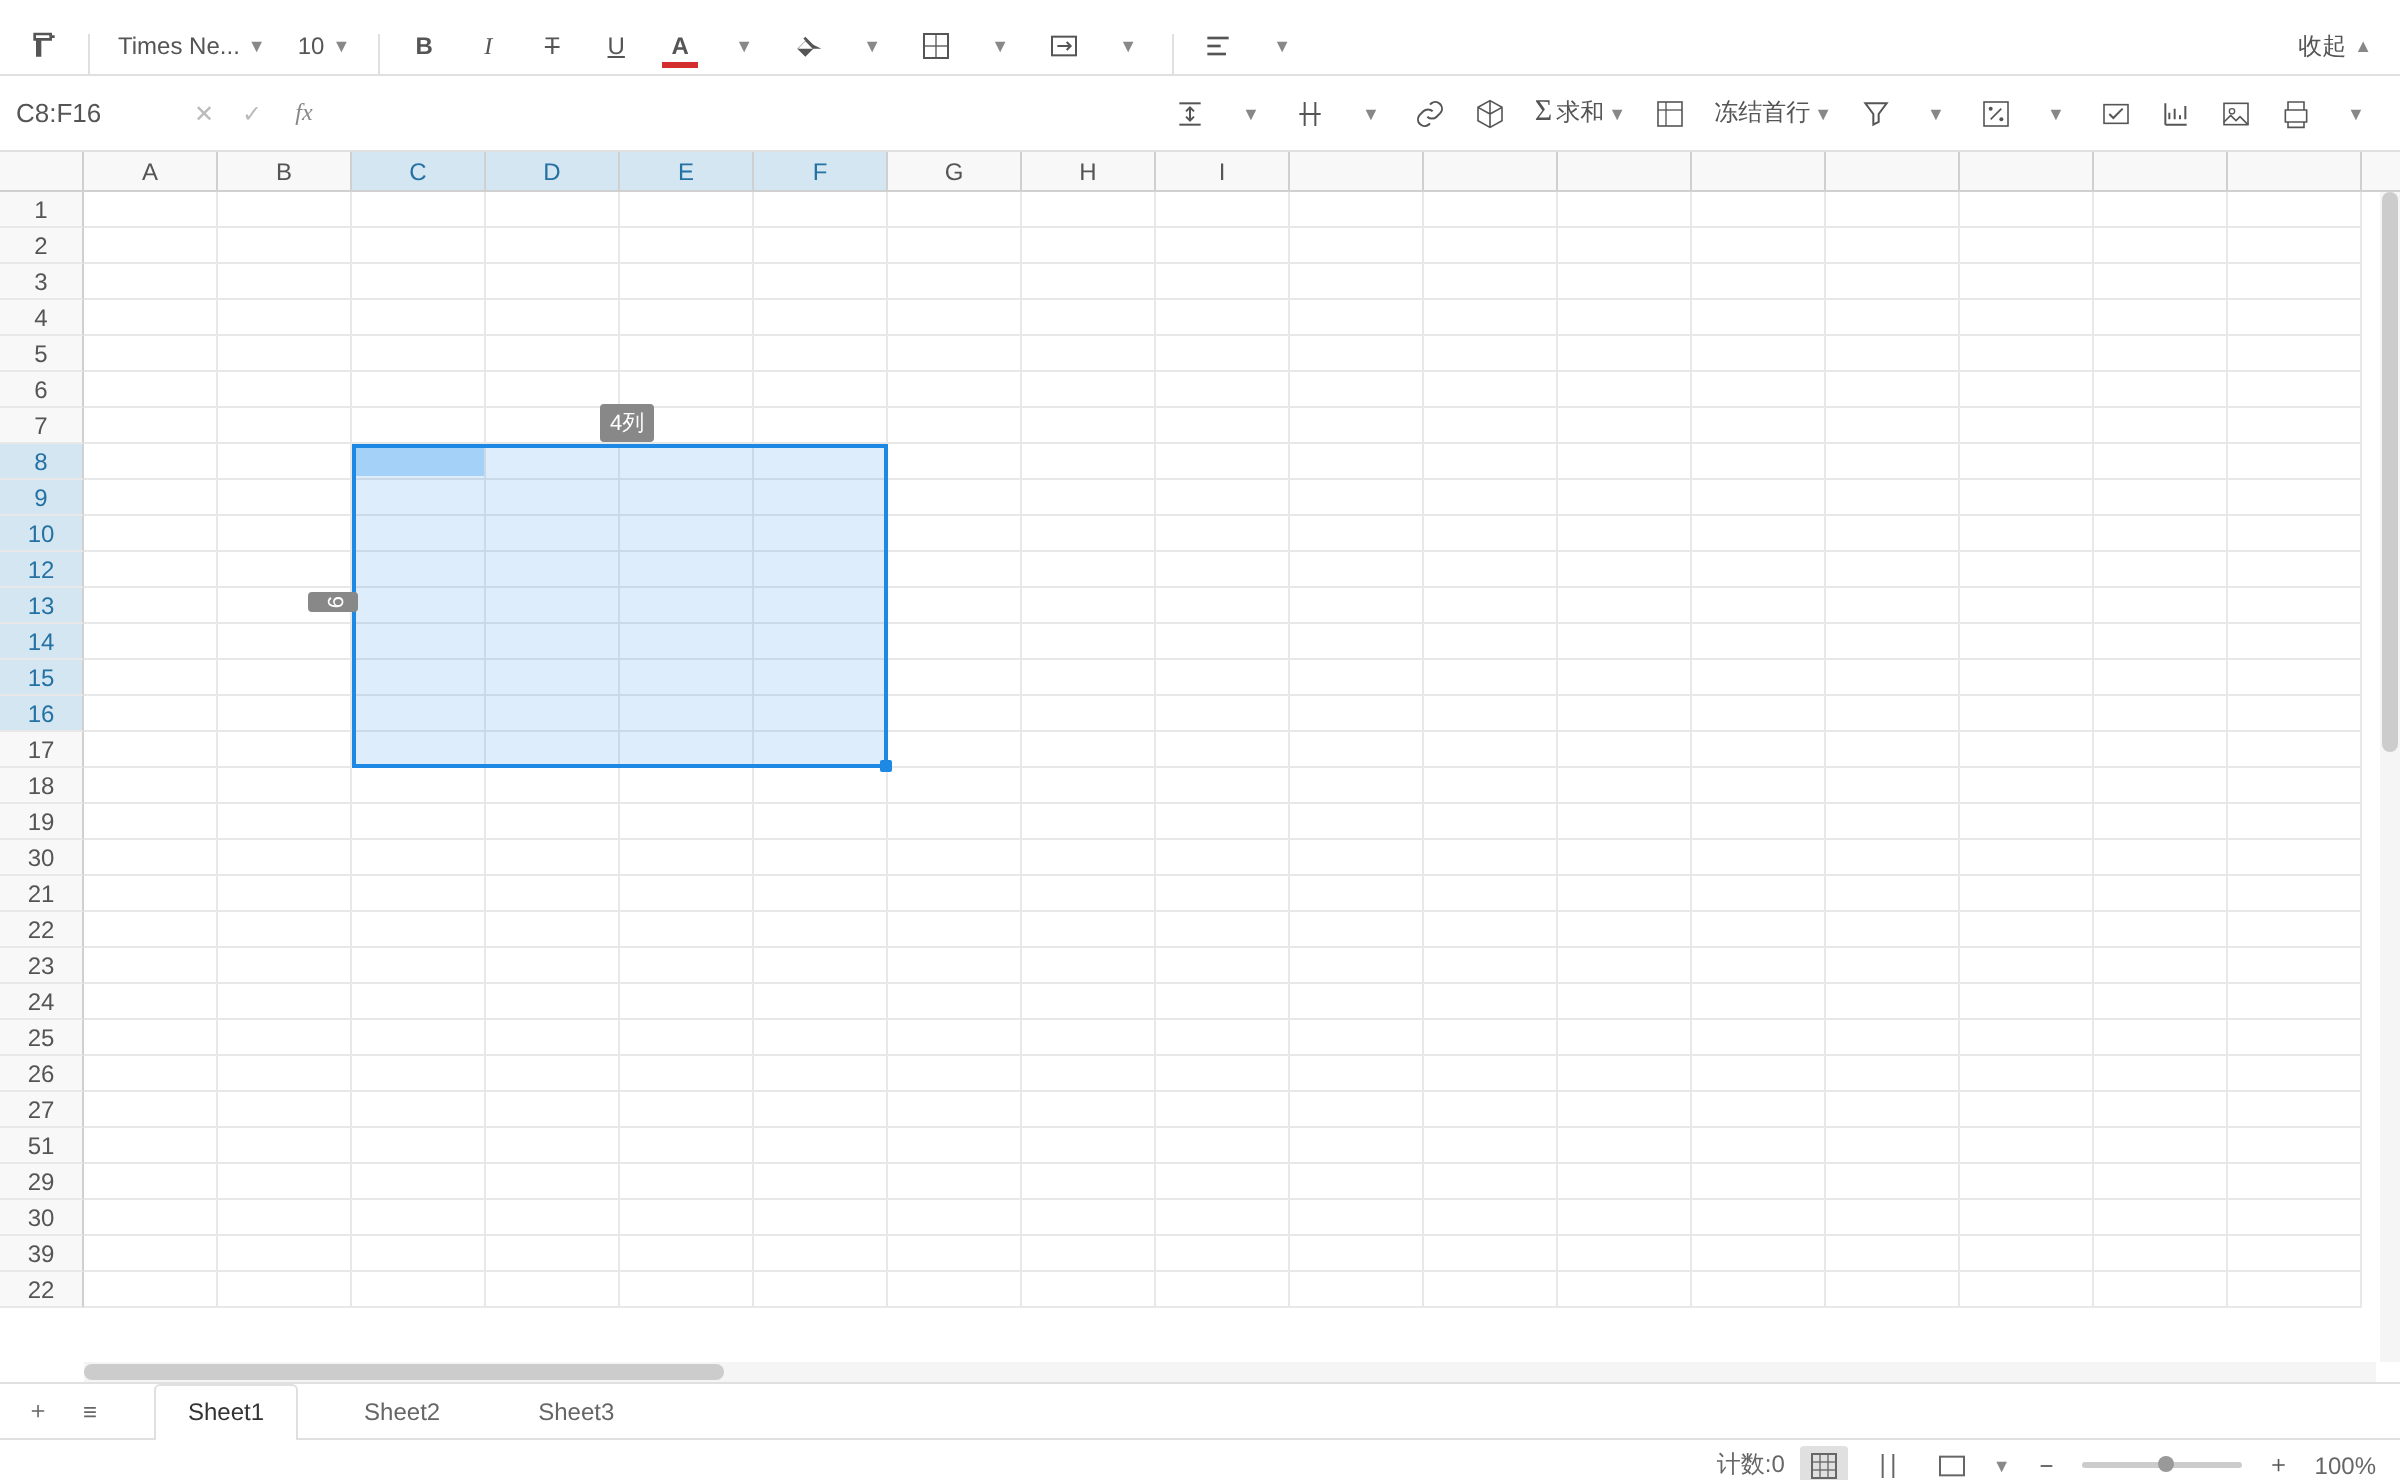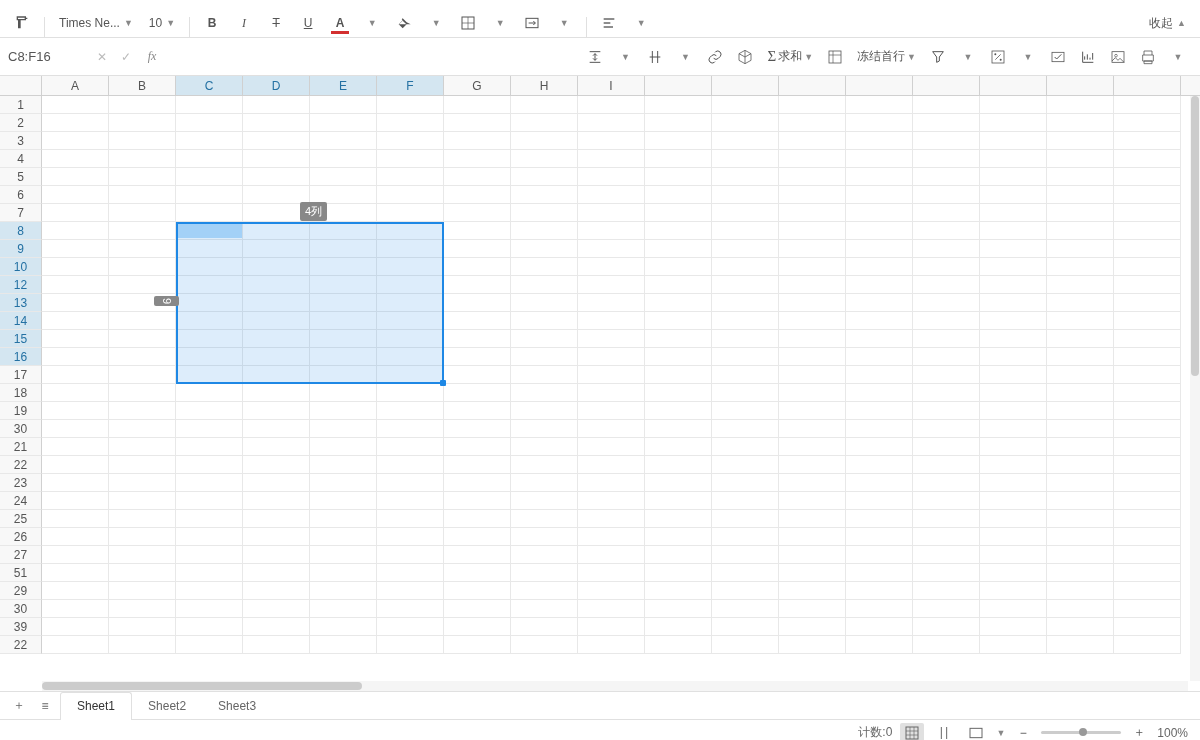--- a/index.html
+++ b/index.html
@@ -32,21 +32,21 @@
   .selection-overlay { position: absolute; border: 2px solid #1e88e5; background: rgba(30,136,229,0.15); pointer-events: none; }
   .active-cell { position: absolute; background: #bbdefb; pointer-events: none; }
   .selection-handle { position: absolute; width: 6px; height: 6px; background: #1e88e5; border-radius: 1px; }
   .col-badge, .row-badge { position: absolute; background: #888; color: #fff; font-size: 11px; padding: 2px 5px; border-radius: 2px; pointer-events: none; }
   .scrollbar-h { position: absolute; bottom: 0; left: 42px; right: 12px; height: 10px; background: #f5f5f5; }
   .scrollbar-h-thumb { position: absolute; left: 0; width: 320px; height: 8px; top: 1px; background: #ccc; border-radius: 4px; }
   .scrollbar-v { position: absolute; right: 0; top: 20px; bottom: 10px; width: 10px; background: #f5f5f5; }
   .scrollbar-v-thumb { position: absolute; top: 0; height: 280px; width: 8px; left: 1px; background: #ccc; border-radius: 4px; }
   .sheet-tabs { height: 28px; border-top: 1px solid #e0e0e0; display: flex; align-items: center; padding: 0 8px; gap: 4px; }
   .sheet-tab-btn { width: 22px; height: 22px; display: flex; align-items: center; justify-content: center; color: #666; cursor: pointer; }
-  .sheet-tab { padding: 0 16px; height: 28px; display: flex; align-items: center; font-size: 12px; color: #666; cursor: pointer; border-radius: 3px 3px 0 0; }
+  .sheet-tab { padding: 0 16px; height: 28px; display: flex; align-items: center; font-size: 12px; color: #666; cursor: pointer; border-radius: 3px 3px 0 0; margin-left: 17px; }
   .sheet-tab.active { background: #fff; color: #333; border: 1px solid #e0e0e0; border-bottom: none; margin-bottom: -1px; }
   .status-bar { height: 26px; border-top: 1px solid #e0e0e0; display: flex; align-items: center; padding: 0 12px; gap: 10px; font-size: 12px; color: #666; }
   .status-right { margin-left: auto; display: flex; align-items: center; gap: 8px; }
   .view-btn { width: 24px; height: 20px; display: flex; align-items: center; justify-content: center; cursor: pointer; border-radius: 2px; }
   .view-btn.active { background: #e0e0e0; }
   .zoom-slider { width: 80px; height: 3px; background: #ccc; position: relative; border-radius: 2px; }
   .zoom-thumb { position: absolute; left: 38px; top: -3px; width: 8px; height: 8px; background: #999; border-radius: 50%; }
   svg { width: 16px; height: 16px; }
 </style>
 </head>

